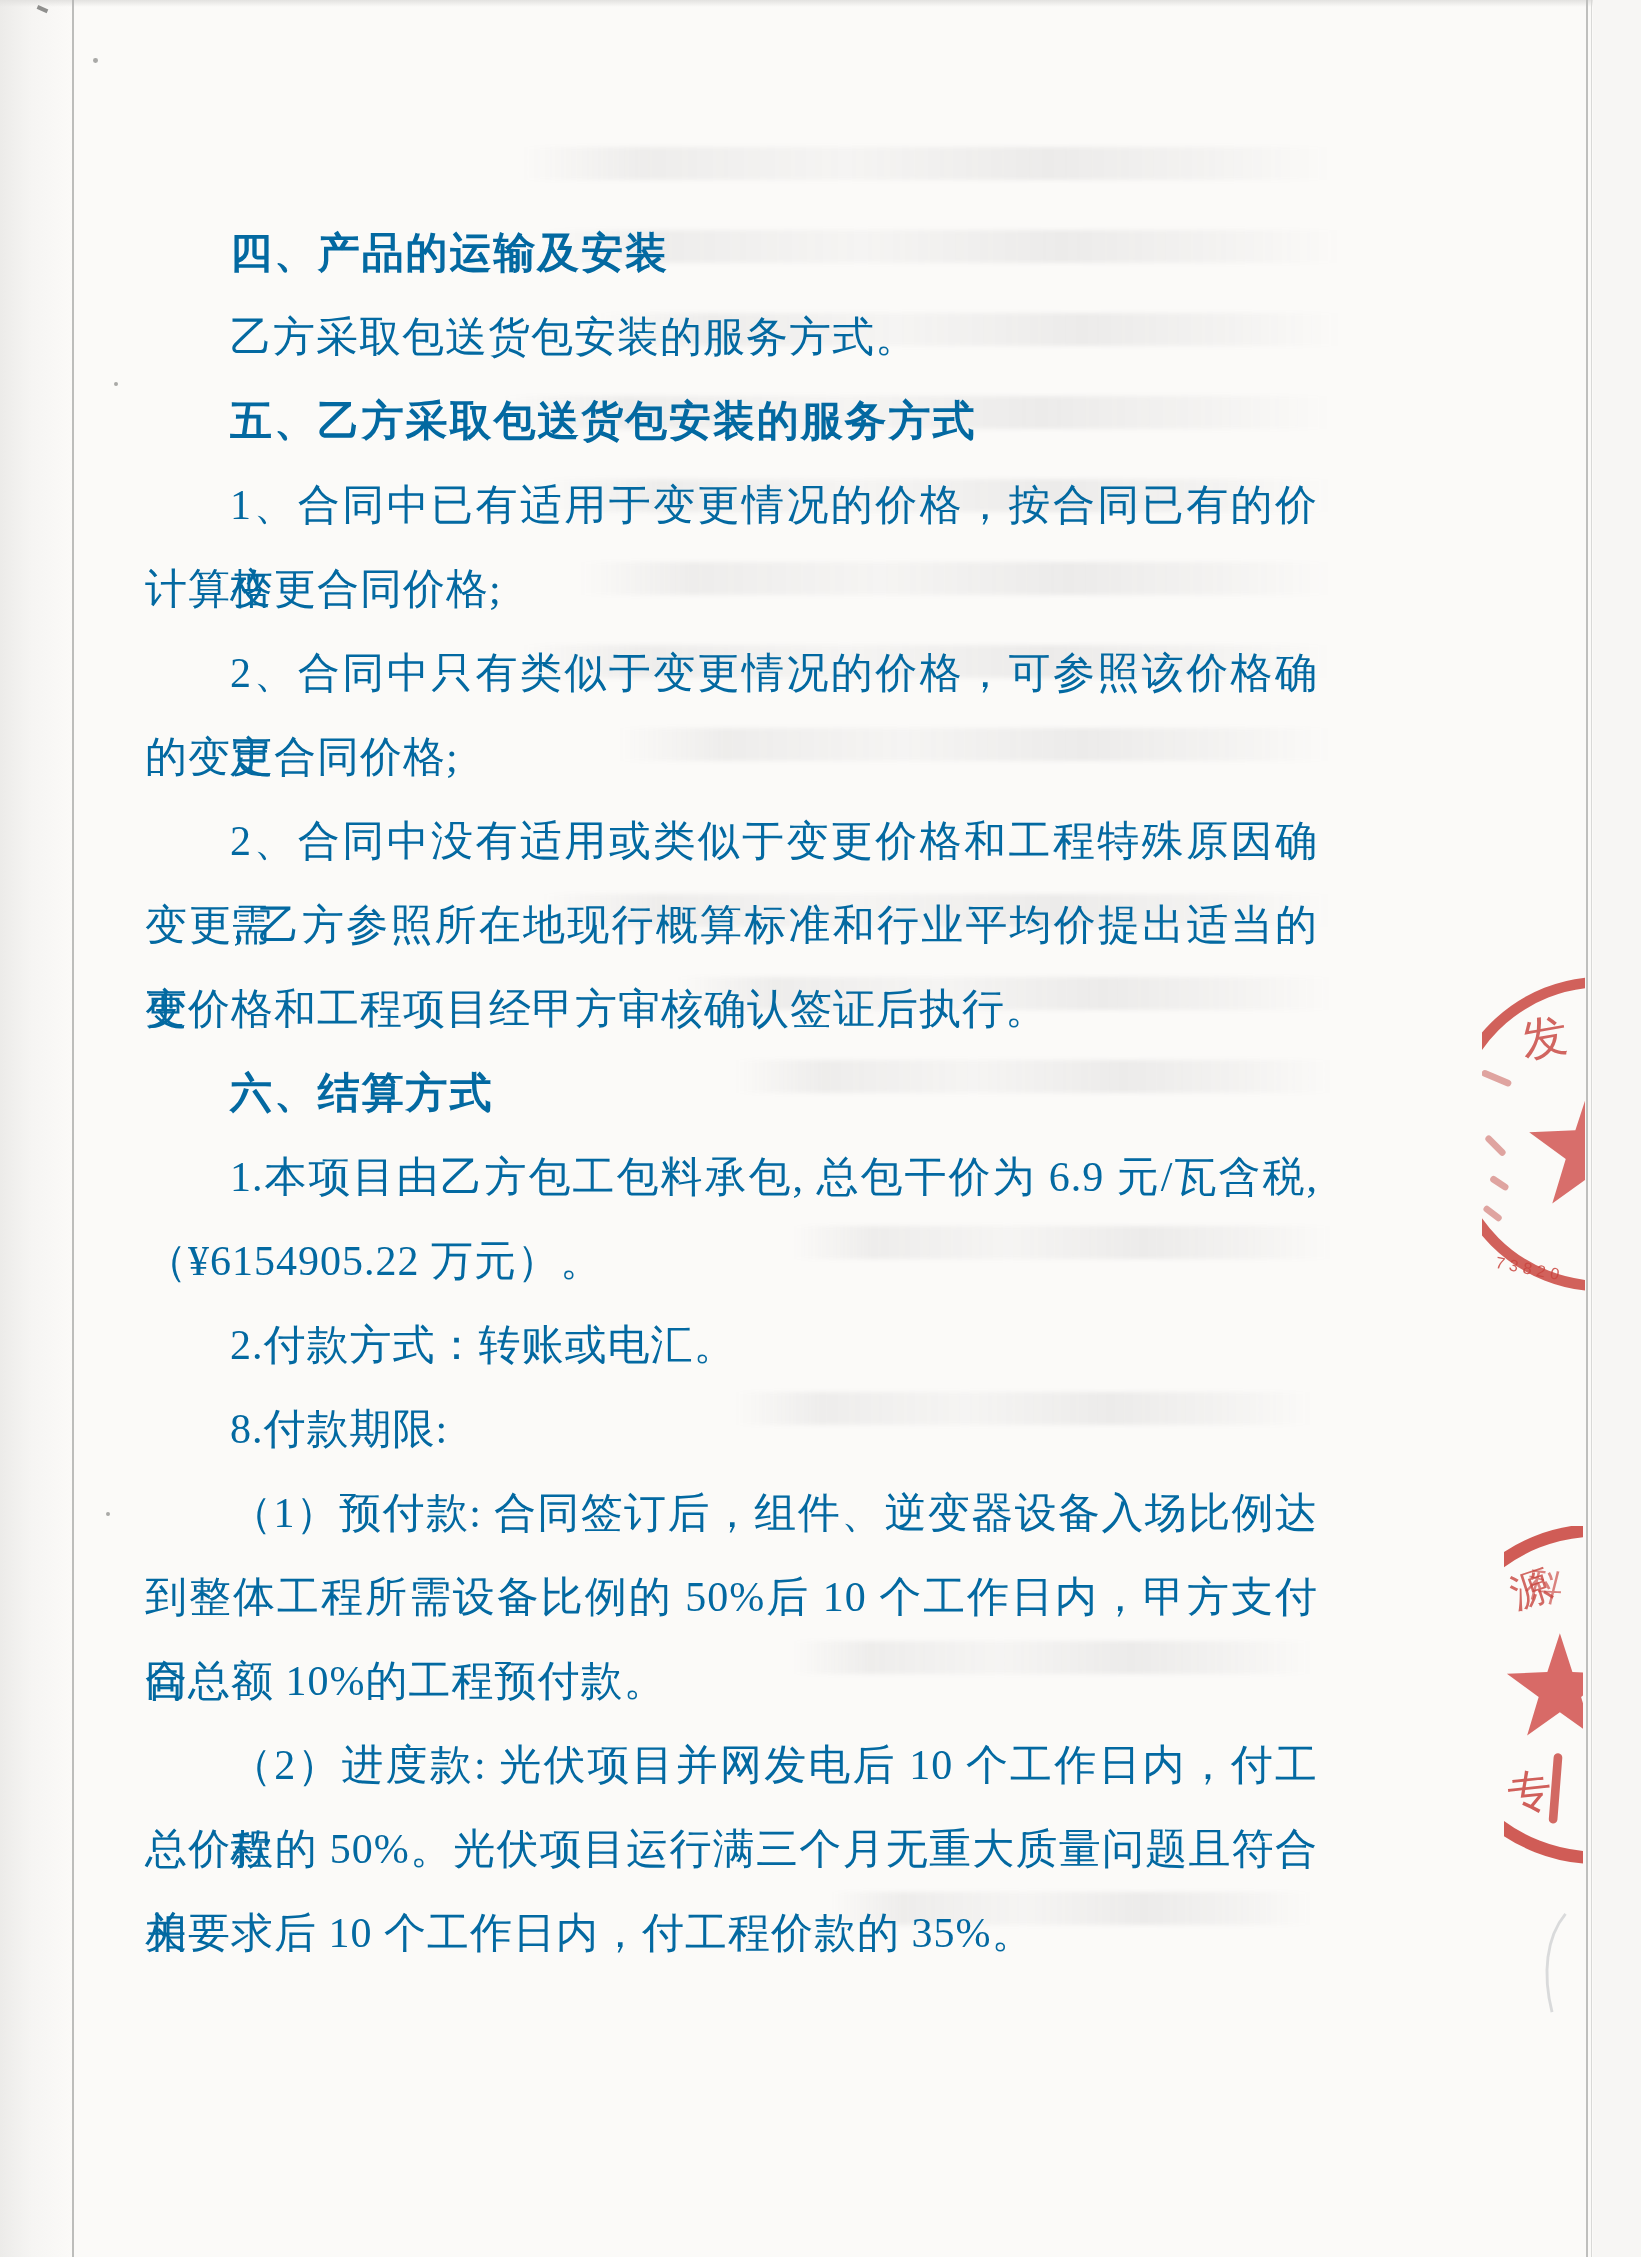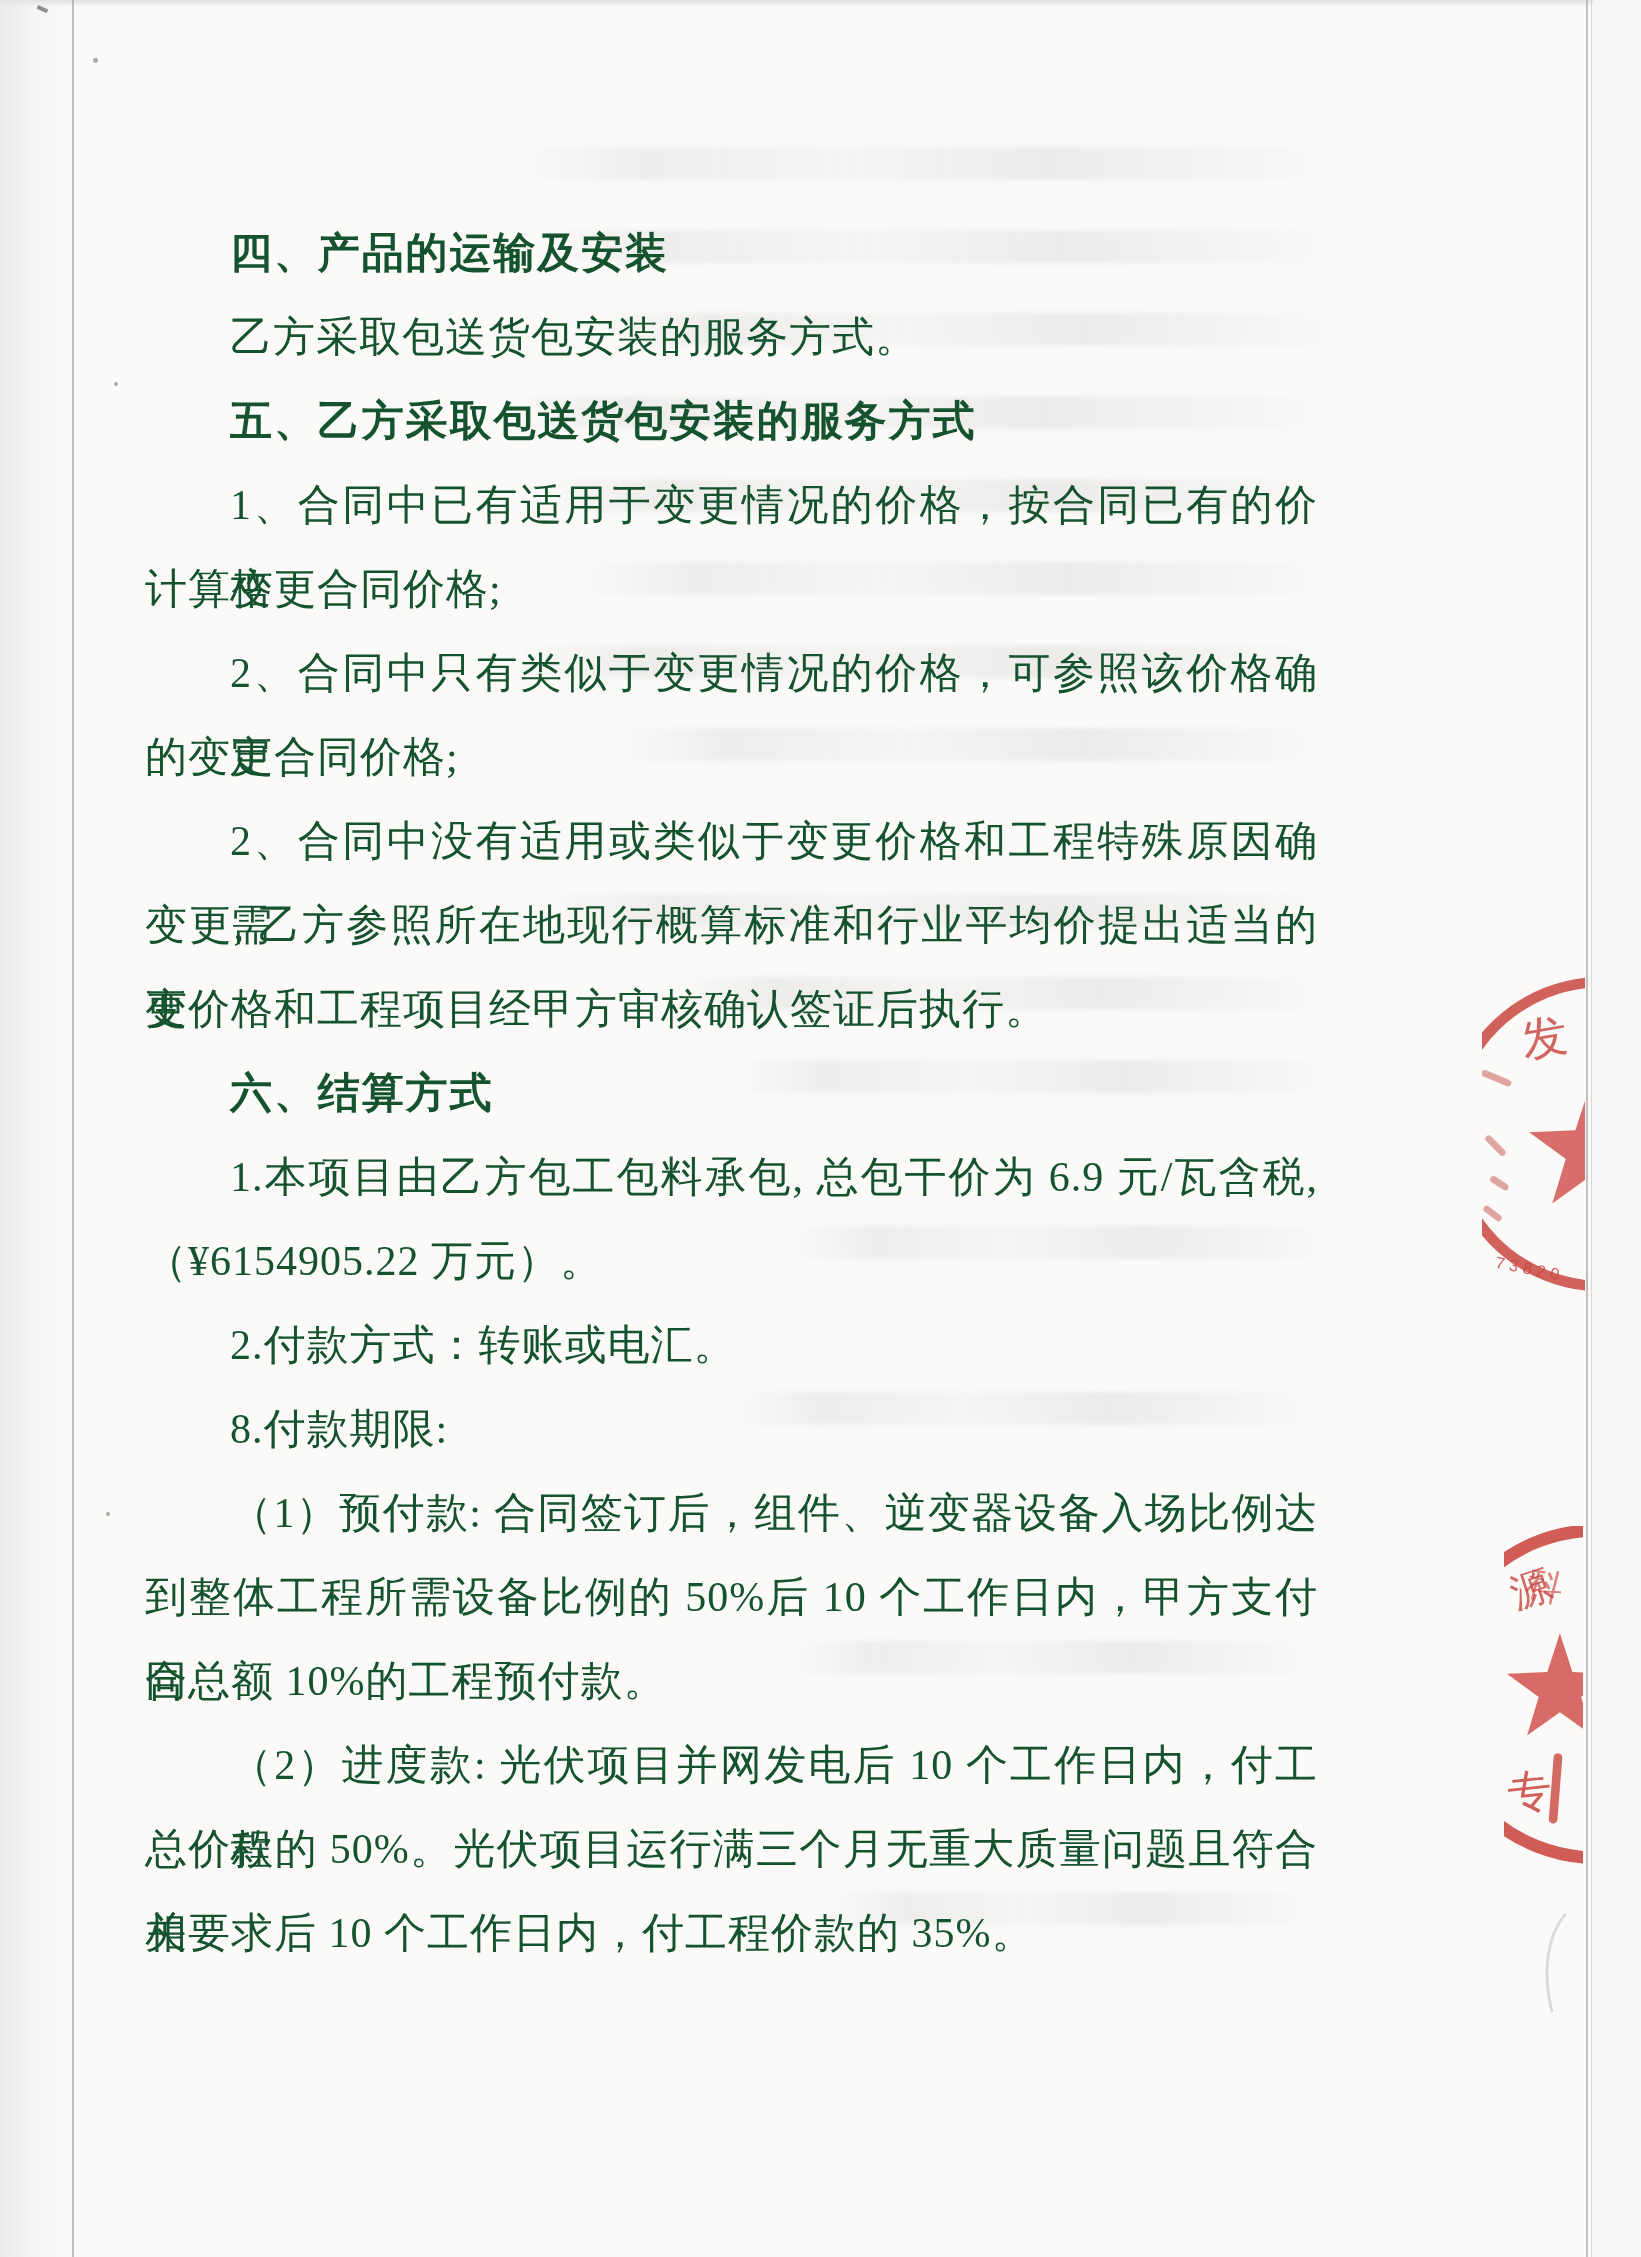--- a/index.html
+++ b/index.html
@@ -1,20 +1,20 @@
 <!DOCTYPE html>
 <html><head>
 <meta charset="utf-8">
 <style>
   html,body { margin:0; padding:0; background:#e8e7e5; }
   .page {
     position:relative; width:1641px; height:2257px;
     background:#fbfaf8; overflow:hidden;
     font-family:"Liberation Serif","DejaVu Serif",serif;
-    color:#14532d;
+    color:#0369a1;
   }
   
   .gutter-left  { position:absolute; left:0; top:0; width:72px; height:100%;
                   background:linear-gradient(90deg,#ecebe9,#f6f5f3 45%,#fbfaf8); }
   .edge-top     { position:absolute; left:0; top:0; width:100%; height:6.8px;
                   background:linear-gradient(#e3e2e0,rgba(255,255,255,0)); }
   .right-strip  { position:absolute; left:1593px; top:0; width:48px; height:100%;
                   background:#f7f6f4; }
   .fold-line-left  { position:absolute; left:72px; top:0; width:1.9px; height:100%;
                      background:#b2b2b0; opacity:.85; }

